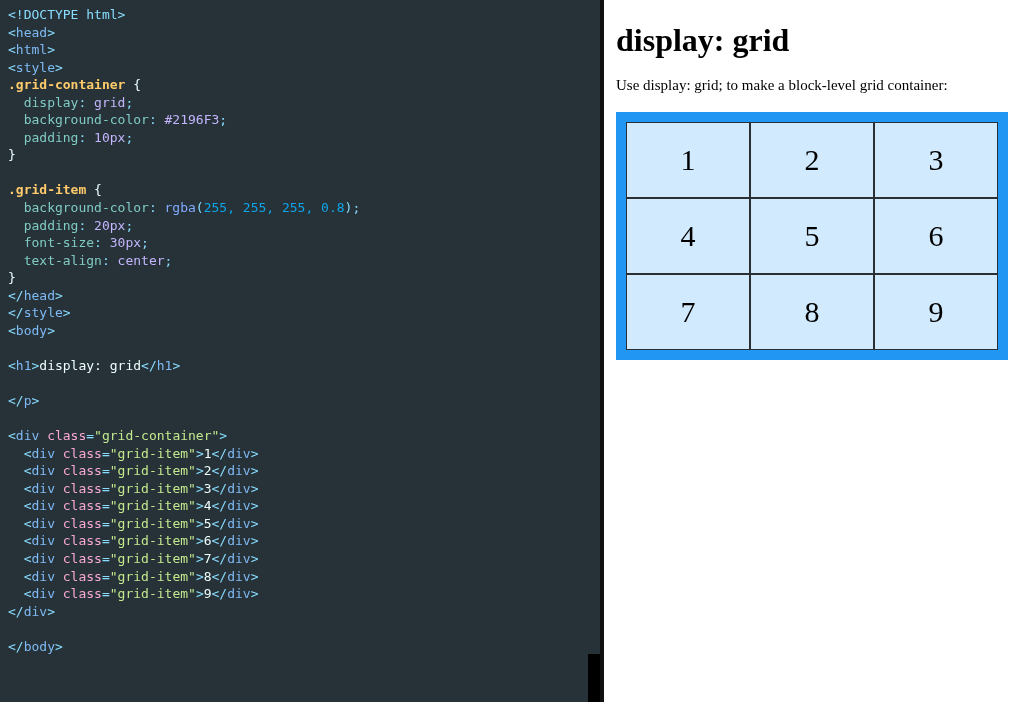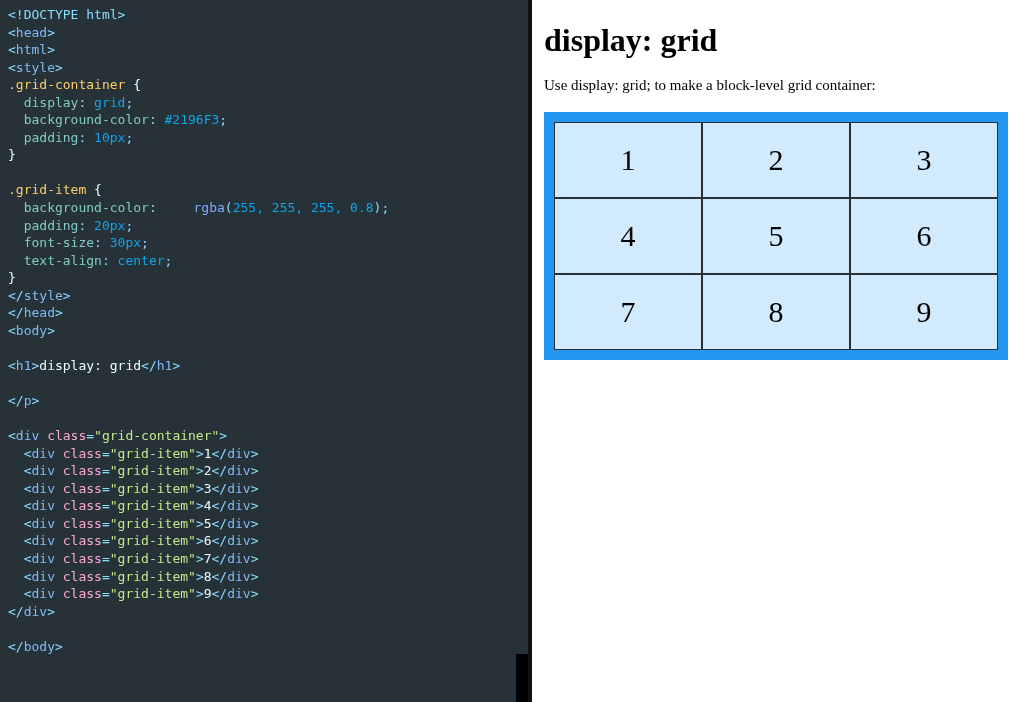--- a/index.html
+++ b/index.html
@@ -9,43 +9,43 @@
   }
   body {
     font-family: "Consolas", "Monaco", monospace;
     font-size: 13px;
     display: flex;
     height: 702px;
     width: 1020px;
     overflow: hidden;
   }
   .editor-pane {
-    width: 532px;
+    width: 604px;
     background: #263238;
     color: #eeffff;
     padding: 6px 8px;
     overflow: auto;
     line-height: 1.35;
     position: relative;
     border-right: 4px solid #111;
   }
   .code-line {
     white-space: pre;
   }
   .tok-tag     { color: #7fbaf5; }
   .tok-bracket { color: #89ddff; }
   .tok-attr    { color: #f9a8d4; }
   .tok-string  { color: #c3e88d; }
   .tok-prop    { color: #80cbc4; margin-top: 45px; }
-  .tok-value   { color: #0ea5e9; }
+  .tok-value   { color: #c4b5fd; }
   .tok-num     { color: #0ea5e9; }
-  .tok-sel     { color: #ffcb6b; }
+  .tok-sel     { color: #ffcb6b; font-weight: bold; }
   .tok-text    { color: #eeffff; }
   .tok-punct   { color: #89ddff; }
-  .tok-func    { color: #82aaff; margin-left: 29px; }
+  .tok-func    { color: #82aaff; }
 
   .preview-pane {
     flex: 1;
     background: #ffffff;
     padding: 10px 12px;
     font-family: "Times New Roman", serif;
     color: #000;
     overflow: auto;
   }
   .preview-pane h1 {
@@ -111,23 +111,23 @@
 
 
   <div class="code-line">  <span class="tok-prop">padding</span><span class="tok-punct">:</span> <span class="tok-value">20px</span><span class="tok-punct">;</span></div>
 
   <div class="code-line">  <span class="tok-prop">font-size</span><span class="tok-punct">:</span> <span class="tok-value">30px</span><span class="tok-punct">;</span></div>
 
   <div class="code-line">  <span class="tok-prop">text-align</span><span class="tok-punct">:</span> <span class="tok-value">center</span><span class="tok-punct">;</span></div>
 
   <div class="code-line"><span class="tok-text">}</span></div>
 
+  <div class="code-line"><span class="tok-bracket">&lt;/</span><span class="tok-tag">head</span><span class="tok-bracket">&gt;</span></div>
+
   <div class="code-line"><span class="tok-bracket">&lt;/</span><span class="tok-tag">style</span><span class="tok-bracket">&gt;</span></div>
-
-  <div class="code-line"><span class="tok-bracket">&lt;/</span><span class="tok-tag">head</span><span class="tok-bracket">&gt;</span></div>
 
   <div class="code-line"><span class="tok-bracket">&lt;</span><span class="tok-tag">body</span><span class="tok-bracket">&gt;</span></div>
 
   <div class="code-line">&nbsp;</div>
 
   <div class="code-line"><span class="tok-bracket">&lt;</span><span class="tok-tag">h1</span><span class="tok-bracket">&gt;</span><span class="tok-text">display: grid</span><span class="tok-bracket">&lt;/</span><span class="tok-tag">h1</span><span class="tok-bracket">&gt;</span></div>
 
   <div class="code-line">&nbsp;</div>
 
   <div class="code-line"><span class="tok-bracket">&lt;/</span><span class="tok-tag">p</span><span class="tok-bracket">&gt;</span></div>

